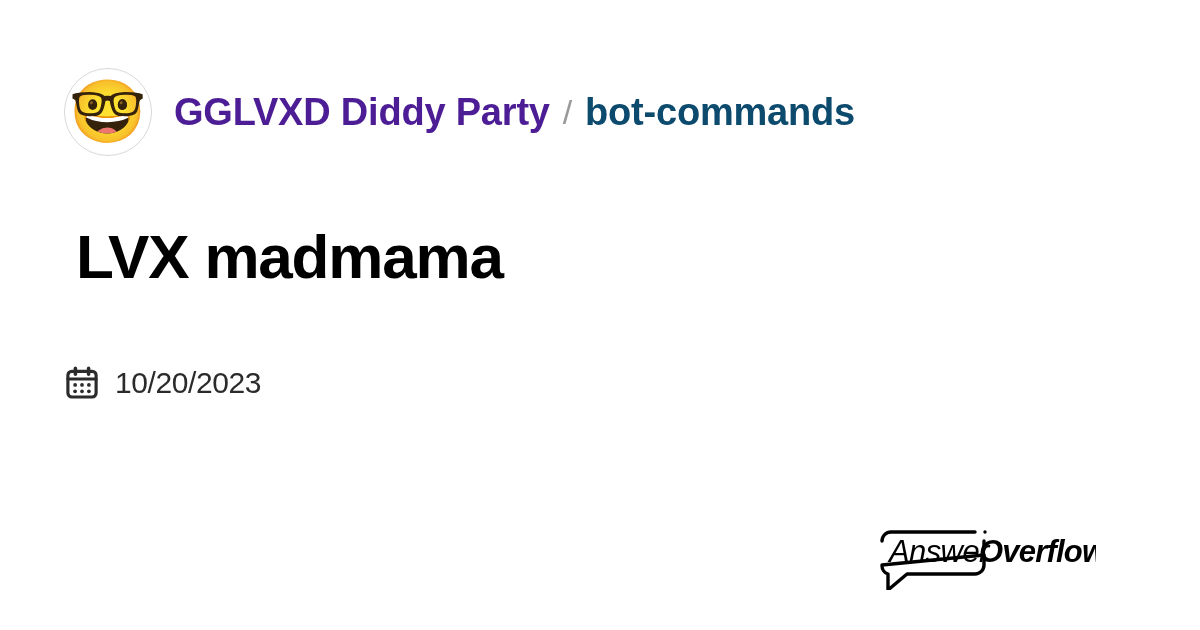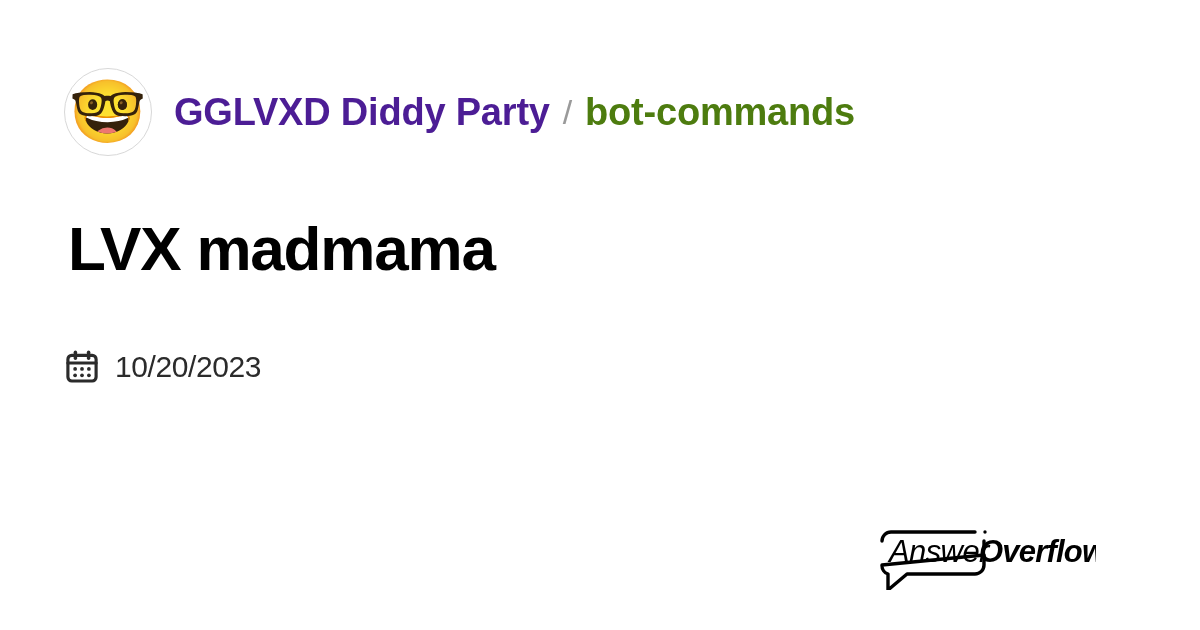--- a/index.html
+++ b/index.html
@@ -60,25 +60,25 @@
     letter-spacing: -0.2px;
   }
   .crumb-server { color: #4c1d95; }
   .crumb-sep {
     color: #9a9a9a;
     font-weight: 300;
     font-size: 34px;
     padding: 0 13px;
     transform: translateY(-1px);
   }
-  .crumb-channel { color: #4d7c0f; }
+  .crumb-channel { color: #0c4a6e; }
 
   
   .title {
-    margin: 4px;
+    margin: 12px;
     padding-top: 54px;
     font-size: 62px;
     line-height: 1.08;
     font-weight: 700;
     letter-spacing: -1.2px;
     color: #000000;
     max-width: 1060px;
     word-wrap: break-word;
   }
 

